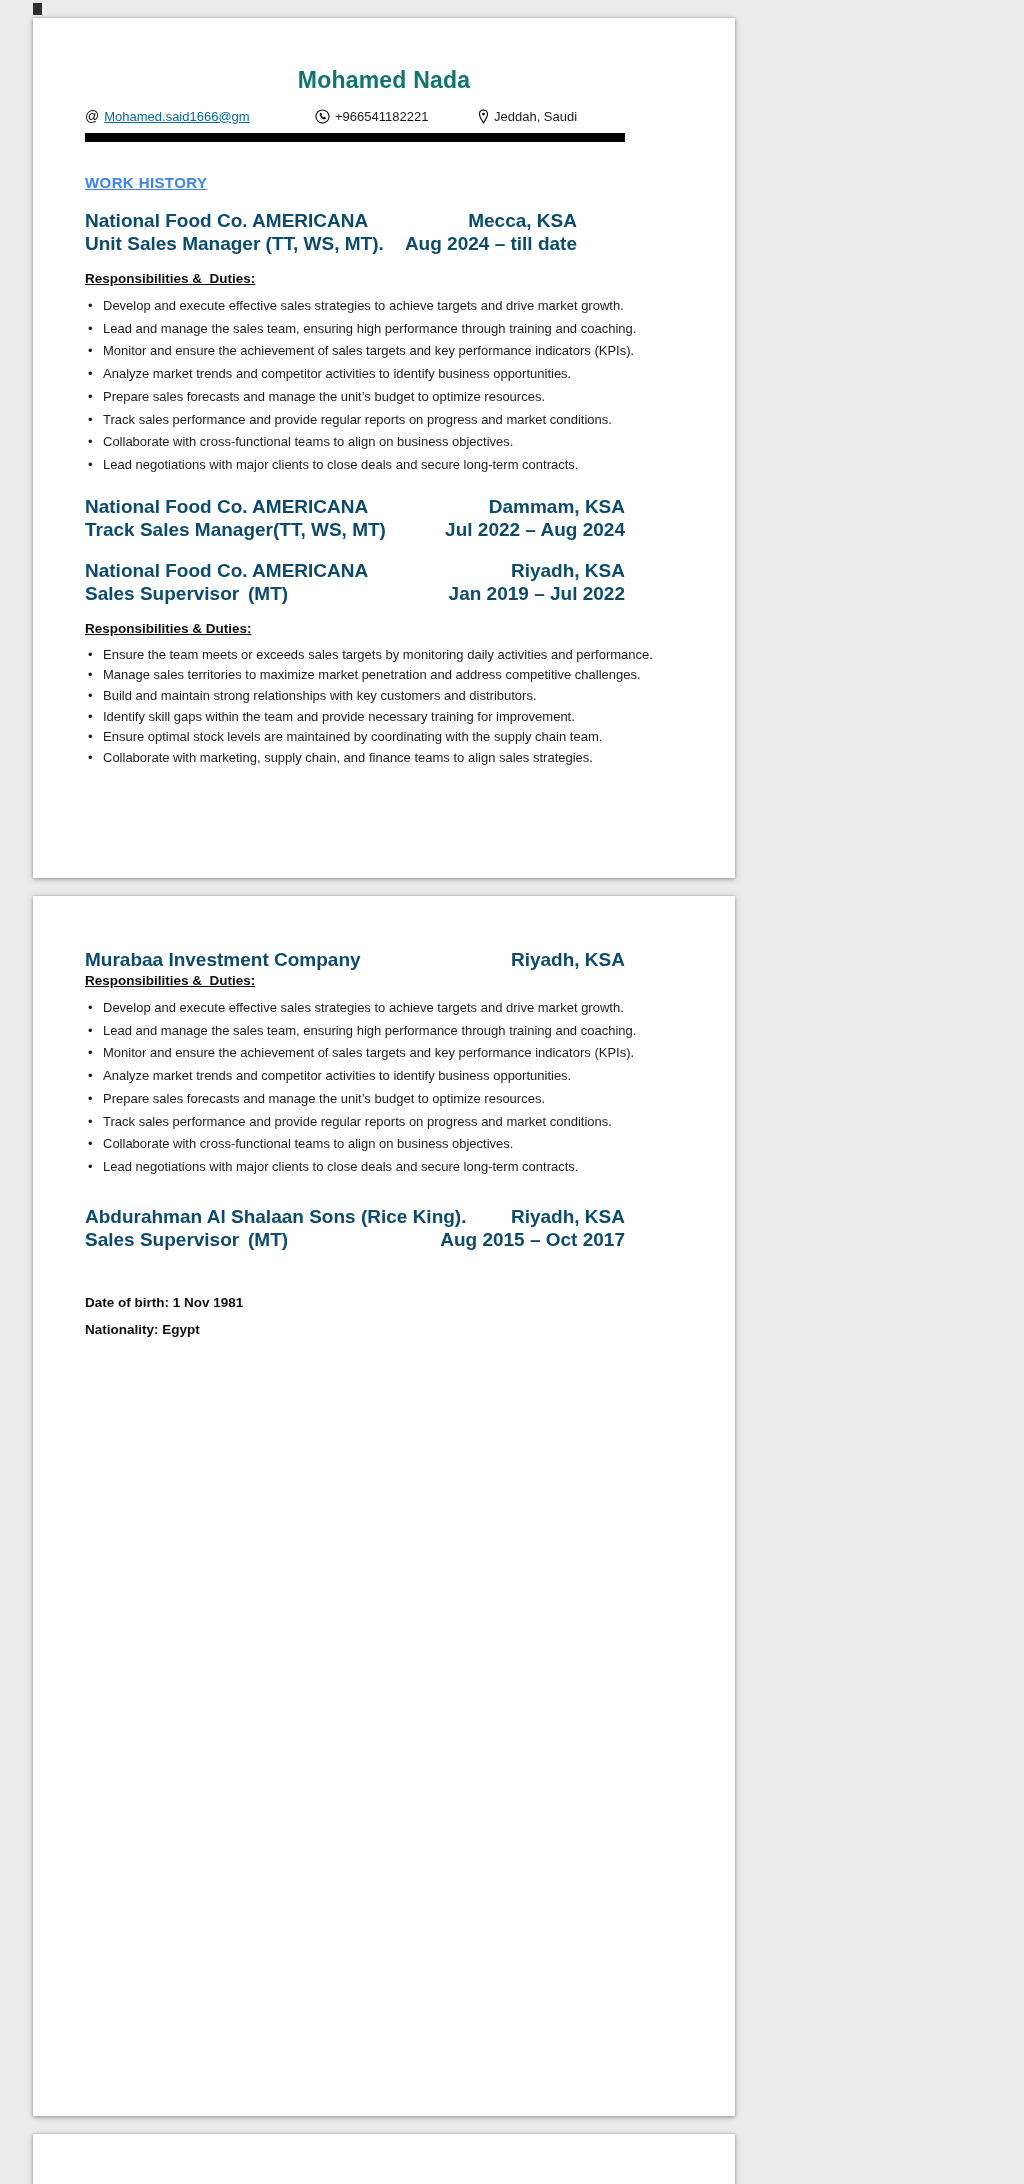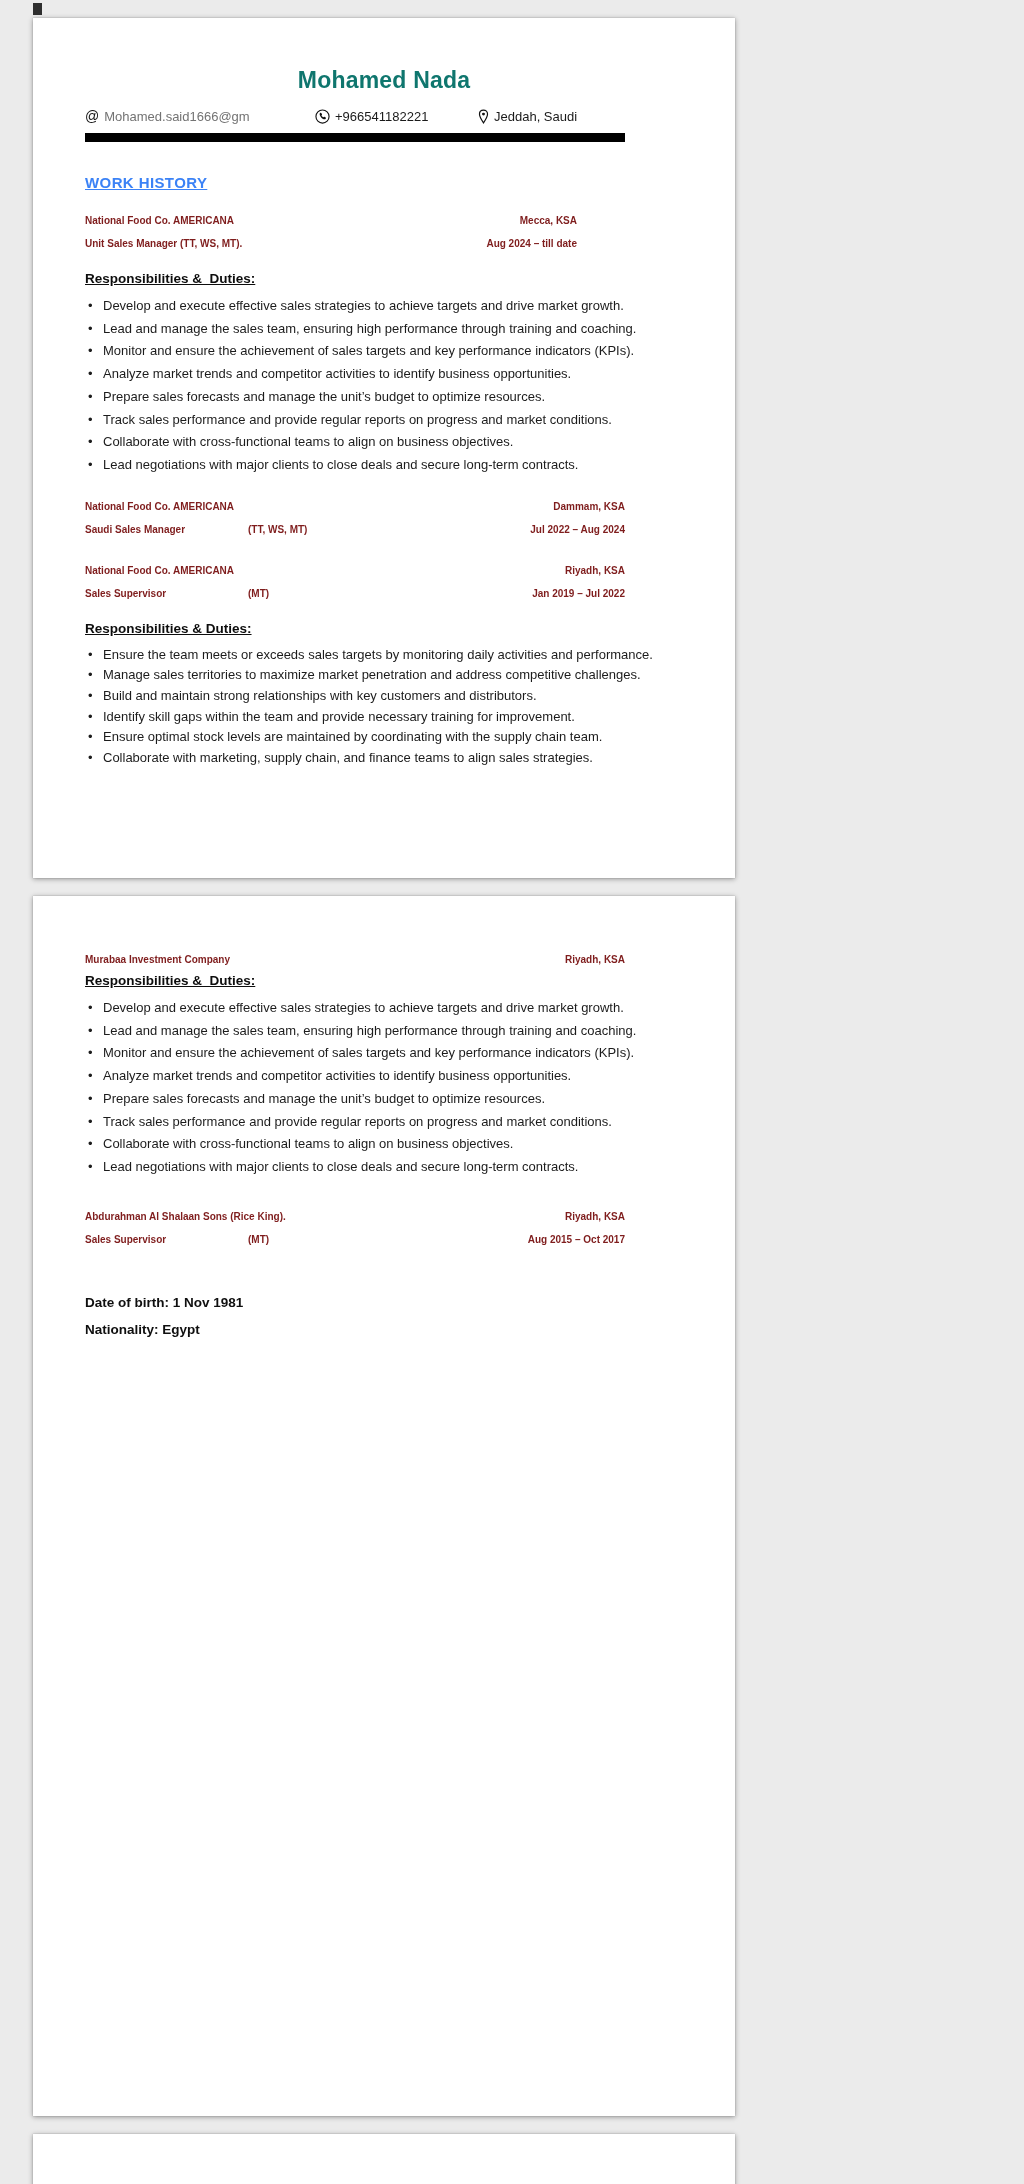--- a/index.html
+++ b/index.html
@@ -46,21 +46,22 @@
     display: flex;
     align-items: center;
     font-size: 13px;
     color: #1a1a1a;
   }
   .contact { display: flex; align-items: center; gap: 5px; }
   .c-email { width: 230px; }
   .c-phone { width: 163px; }
   .at-sign { font-size: 14px; color: #111; }
   .email-link {
-    color: #737373;
+    color: #0369a1;
+    text-decoration: underline;
     cursor: pointer;
     text-align: right;
   }
   .icon-svg { display: inline-block; flex: 0 0 auto; }
 
   .divider-bar {
     margin-top: 9px;
     width: 540px;
     height: 9px;
     background: #000000;
@@ -68,21 +69,21 @@
 
   h2.work-history {
     margin: 32px 0 0;
     font-size: 15px;
     font-weight: bold;
     text-decoration: underline;
     letter-spacing: 0.4px;
     color: #3b82f6;
   }
 
-  .job { margin-top: 18px; font-size: 10px; font-weight: bold; color: #7f1d1d; }
+  .job { margin-top: 18px; font-size: 19px; font-weight: bold; color: #0c4a6e; }
   .job .jrow {
     display: flex;
     justify-content: space-between;
     line-height: 23px;
   }
   .jrow .right { text-align: right; white-space: nowrap; }
   .job-short .right { padding-right: 48px; }
   .role-line { display: flex; white-space: nowrap; }
   .role-line .role { min-width: 163px; }
 
@@ -182,21 +183,21 @@
       <li>Lead negotiations with major clients to close deals and secure long-term contracts.</li>
     </ul>
 
     <div class="job">
       <div class="jrow">
         <span class="company">National Food Co. AMERICANA</span>
         <span class="right">Dammam, KSA</span>
       </div>
       <div class="jrow">
         <span class="role-line">
-          <span class="role">Saudi Sales Manager</span>
+          <span class="role">Track Sales Manager</span>
           <span class="channel">(TT, WS, MT)</span>
         </span>
         <span class="right">Jul 2022 – Aug 2024</span>
       </div>
     </div>
 
     <div class="job">
       <div class="jrow">
         <span class="company">National Food Co. AMERICANA</span>
         <span class="right">Riyadh, KSA</span>

